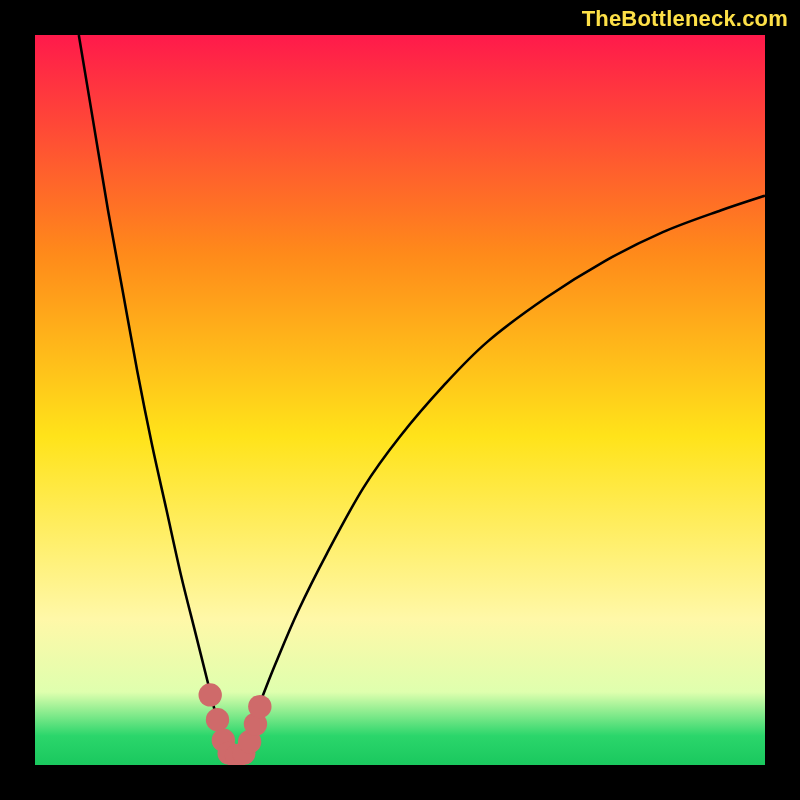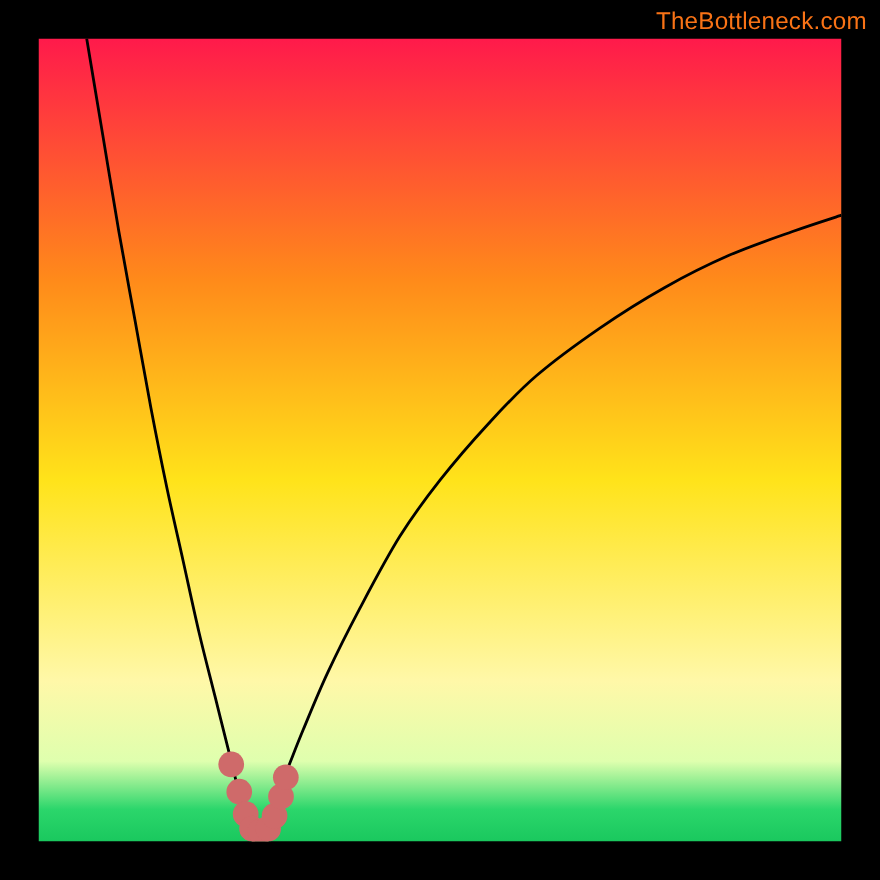--- a/index.html
+++ b/index.html
@@ -23,23 +23,23 @@
     position: absolute;
     left: 35px;
     top: 35px;
     width: 730px;
     height: 730px;
   }
   .attribution {
     position: absolute;
     top: 6px;
     right: 12px;
-    color: #f97316;
+    color: #fde047;
     font-size: 22px;
-    font-weight: 400;
+    font-weight: 700;
     letter-spacing: 0.2px;
     text-align: right;
   }
   svg { display: block; }
 </style>
 </head>
 <body>
 
 <div class="frame">
 

